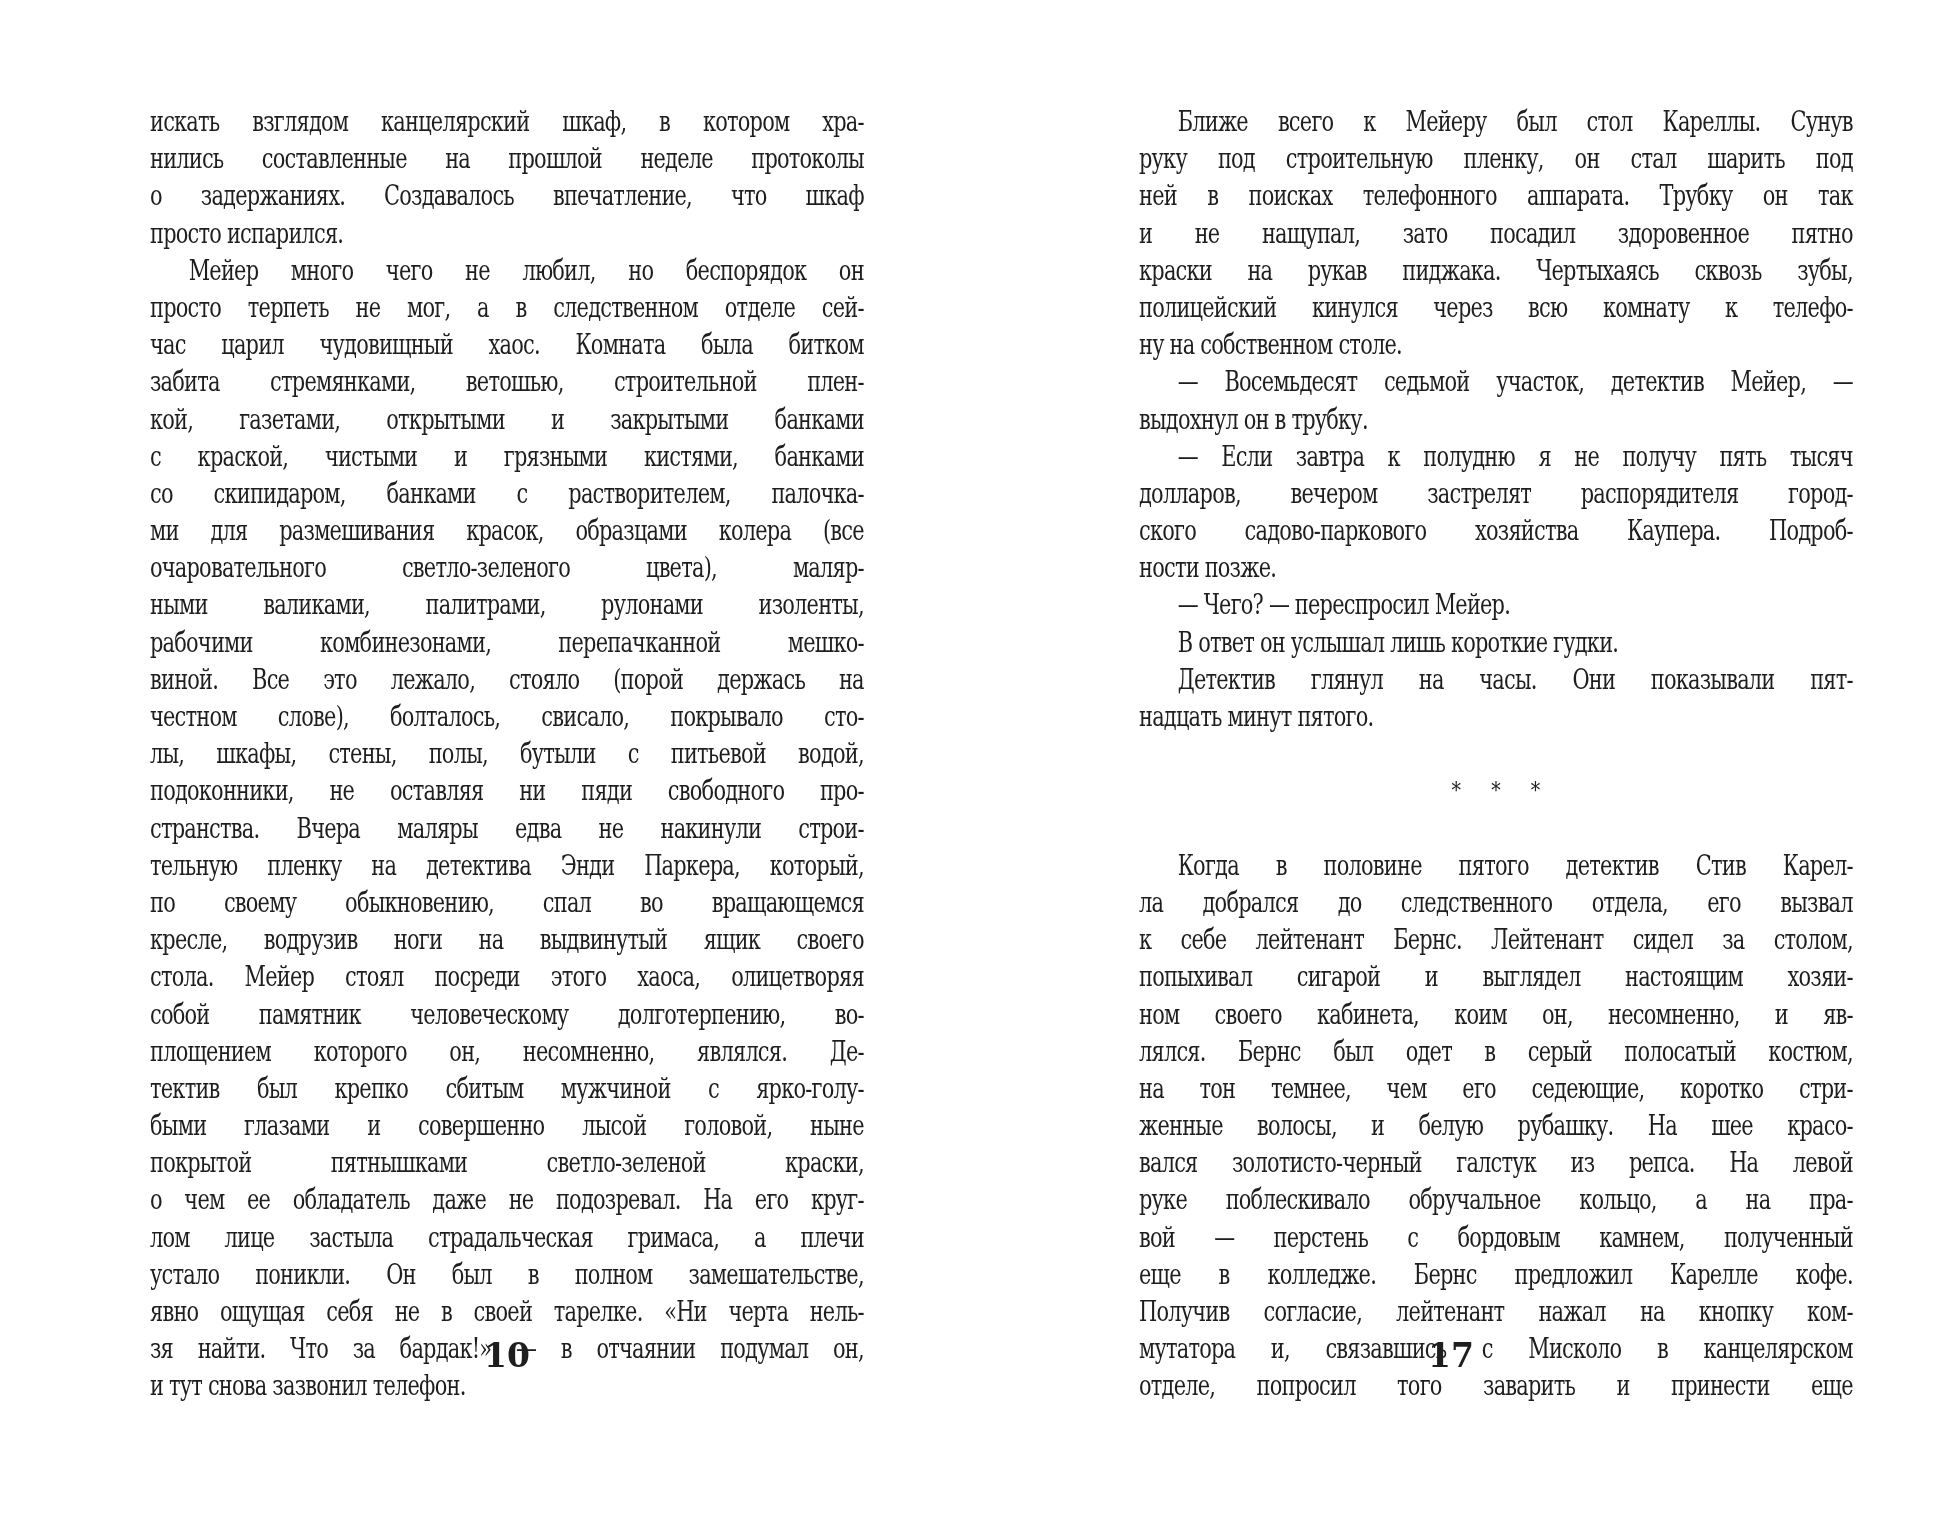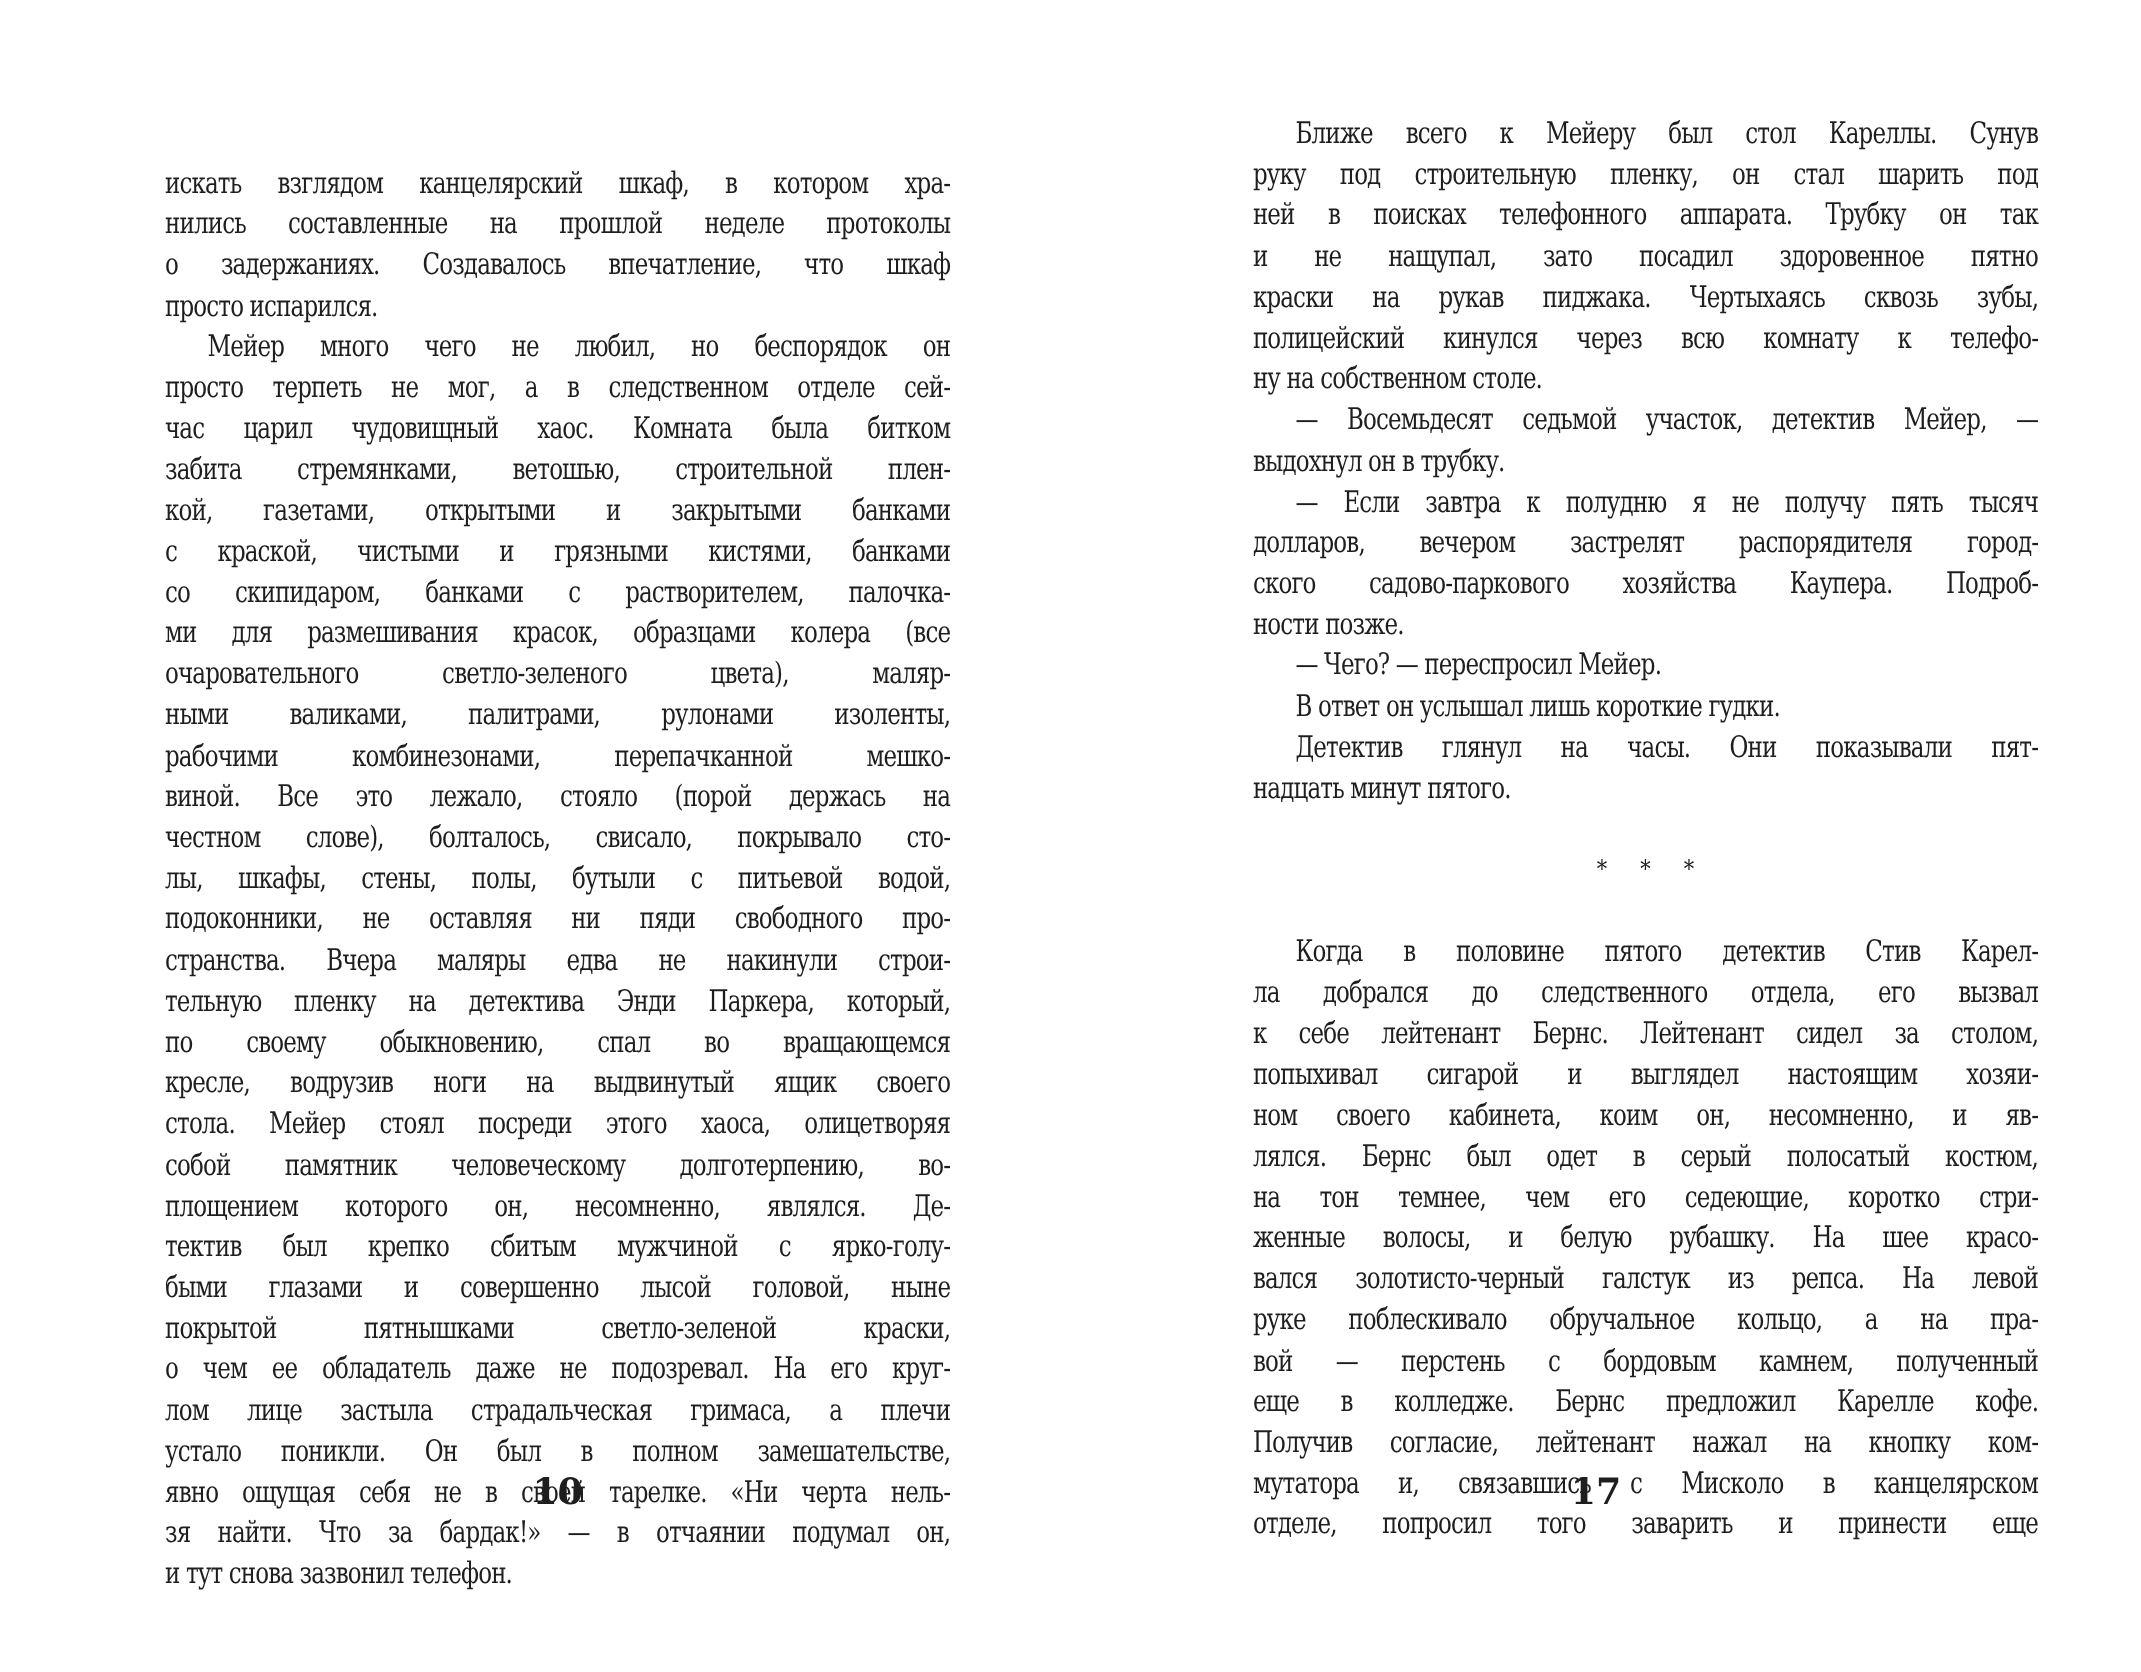--- a/index.html
+++ b/index.html
@@ -13,21 +13,21 @@
       position: relative;
       overflow: hidden;
       font-family: "DejaVu Serif", "Liberation Serif", serif;
       color: #1e1e1e;
     }
     .page {
       position: absolute;
       top: 103px;
       width: 714px;
     }
-    .page-left { left: 150px; margin-top: 45px; }
+    .page-left { left: 150px; }
     .page-right { left: 1094px; margin-left: 45px; }
     .line {
       display: block;
       height: 37.2px;
       line-height: 37.2px;
       font-size: 27px;
       white-space: nowrap;
       text-align: justify;
       text-align-last: justify;
       letter-spacing: -0.9px;

